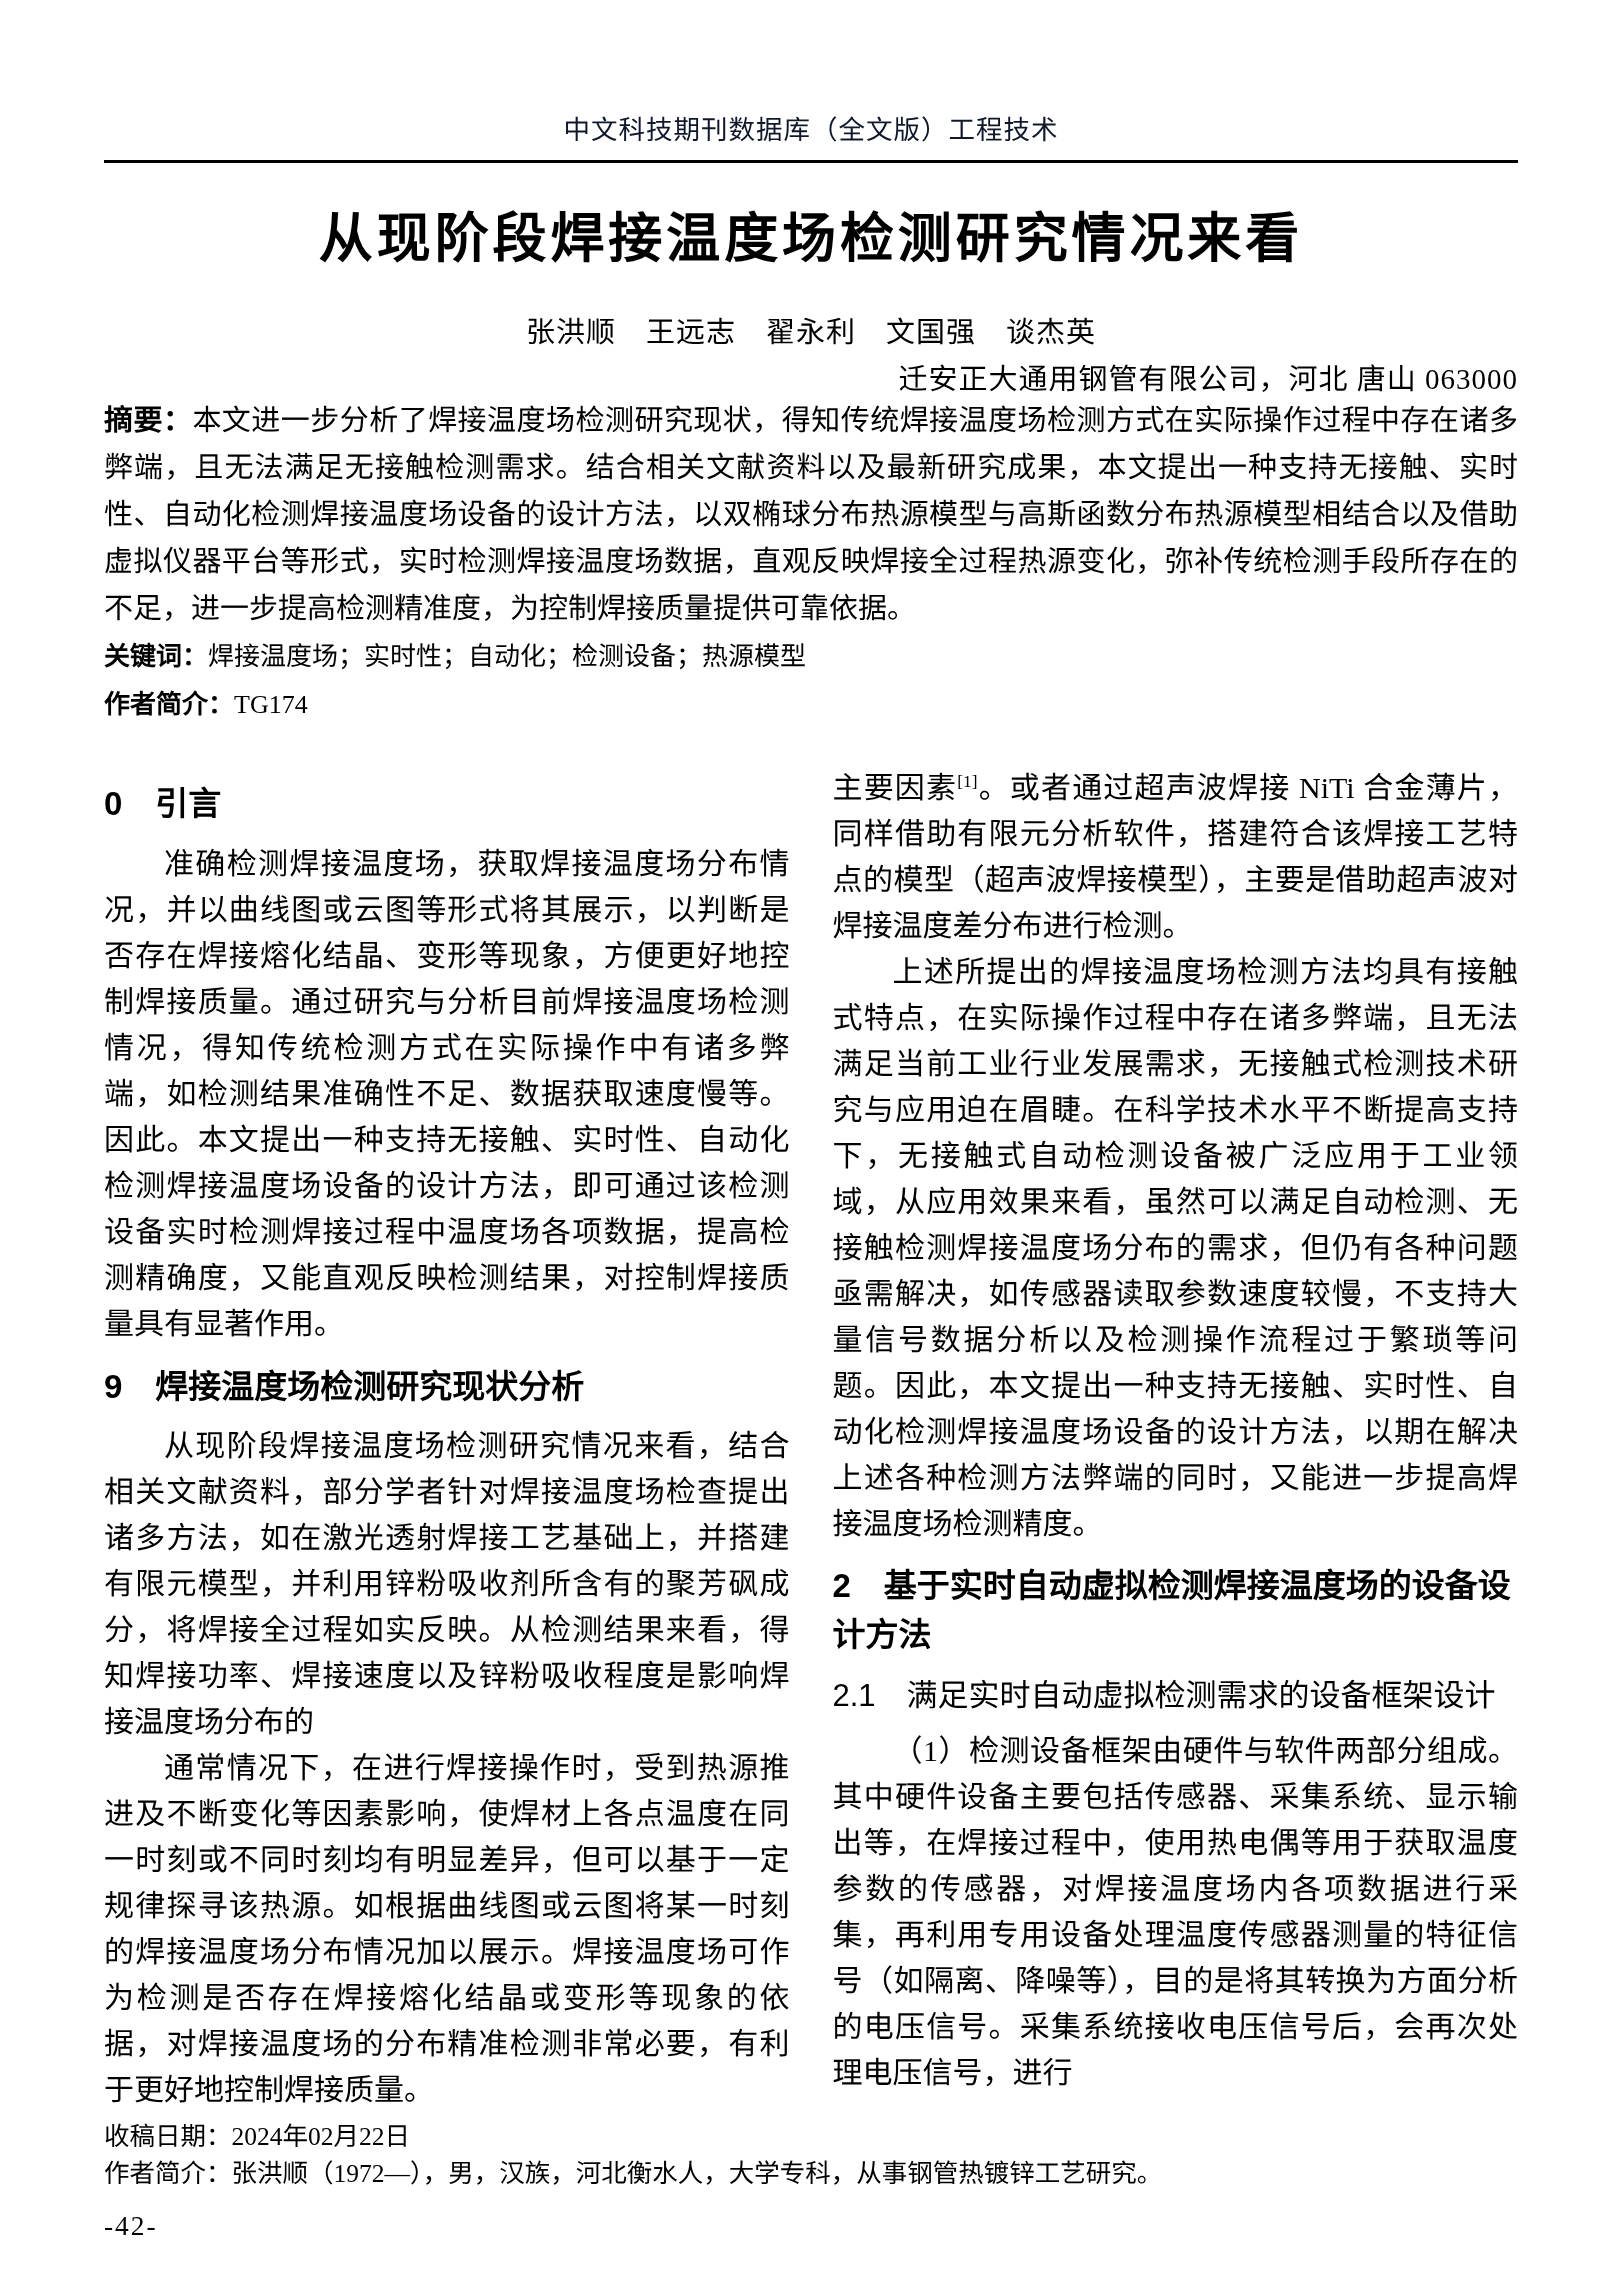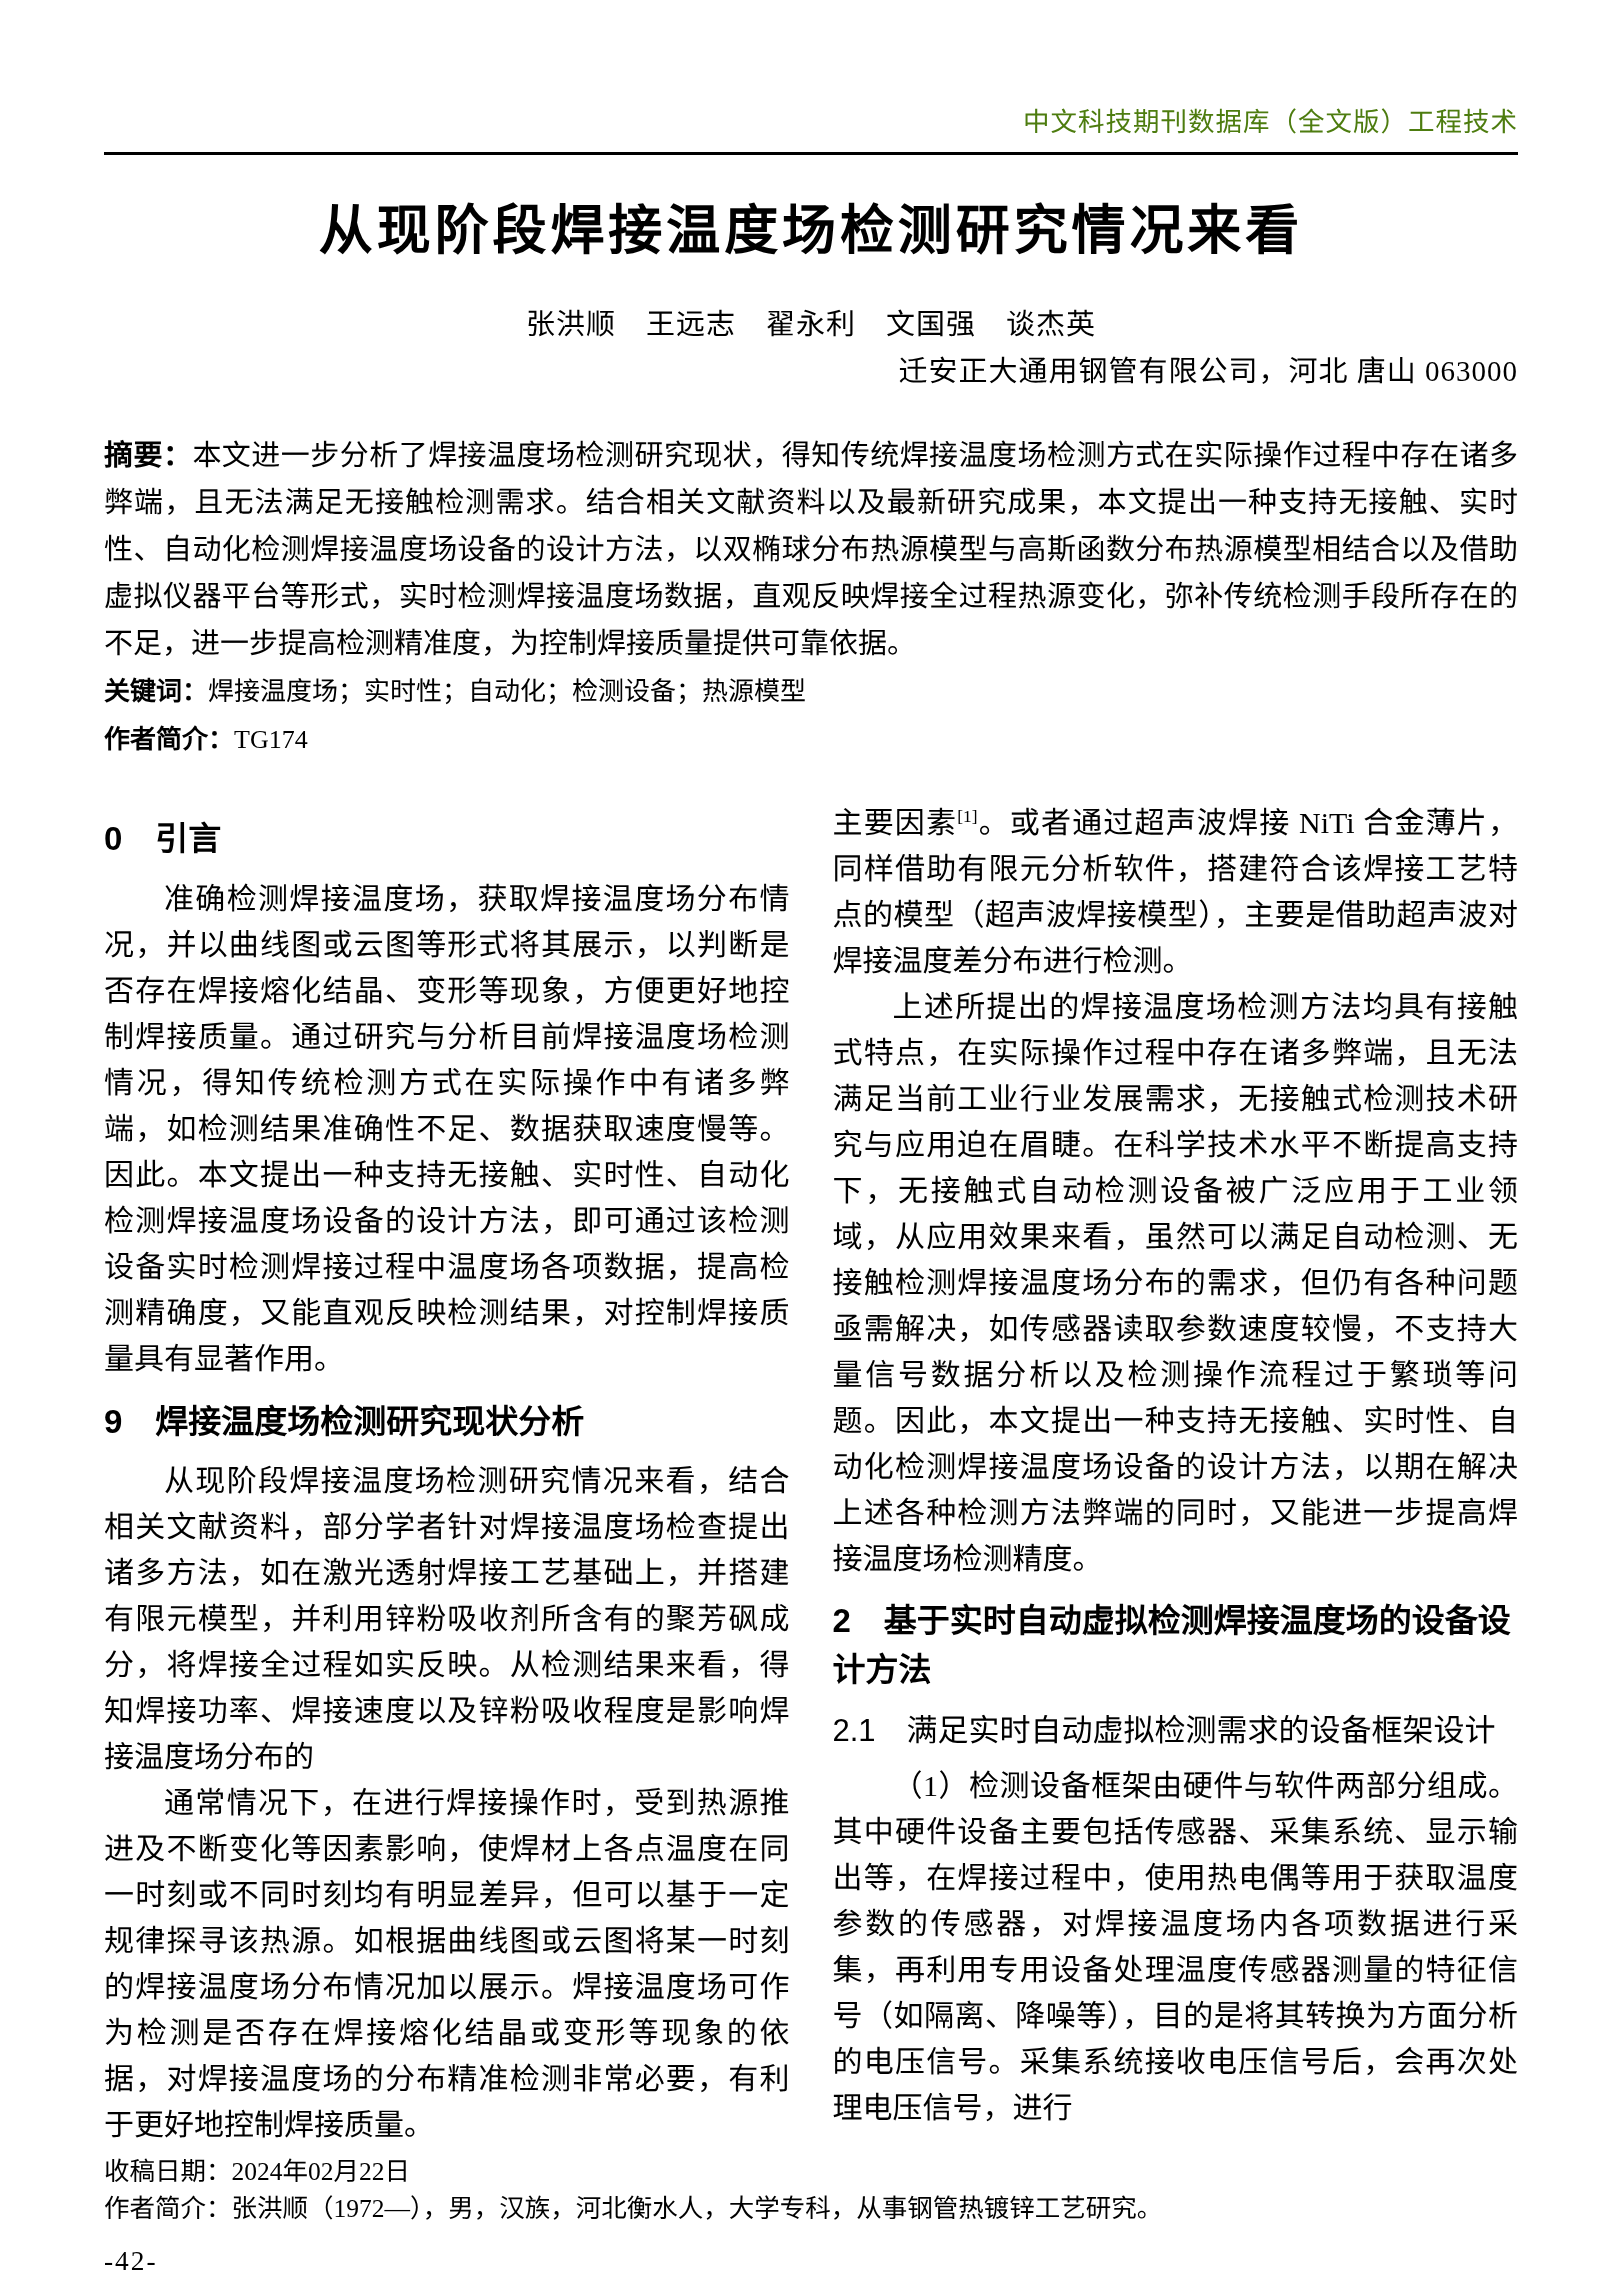--- a/index.html
+++ b/index.html
@@ -10,24 +10,25 @@
     height: 2293px;
     margin: 0 auto;
     background: #ffffff;
     color: #000000;
     font-family: "Liberation Serif", "DejaVu Serif", serif;
     overflow: hidden;
   }
   .inner { padding: 100px 103px 0 104px; }
 
   .journal-header {
-    text-align: right;
+    text-align: center;
     font-size: 26.5px;
     letter-spacing: 1px;
-    color: #4d7c0f;
+    color: #0f172a;
+    margin-top: 8px;
   }
   .header-rule {
     border: none;
     border-bottom: 3.9px solid #000000;
     margin-top: 12.7px;
   }
 
   .article-title {
     text-align: center;
     font-family: "Liberation Sans", "DejaVu Sans", sans-serif;
@@ -44,21 +45,21 @@
     margin-top: 35px;
     letter-spacing: 1px;
   }
   .affiliation {
     text-align: right;
     font-size: 29px;
     margin-top: 5px;
     letter-spacing: 1px;
   }
 
-  .meta-block { margin-top: 43px; }
+  .meta-block { }
   .meta-para {
     font-size: 29px;
     line-height: 47px;
     text-align: justify;
   }
   .block-label {
     font-family: "Liberation Sans", "DejaVu Sans", sans-serif;
     font-weight: 700;
   }
   .meta-line { font-size: 26px; line-height: 47px; margin-top: 1px; }

